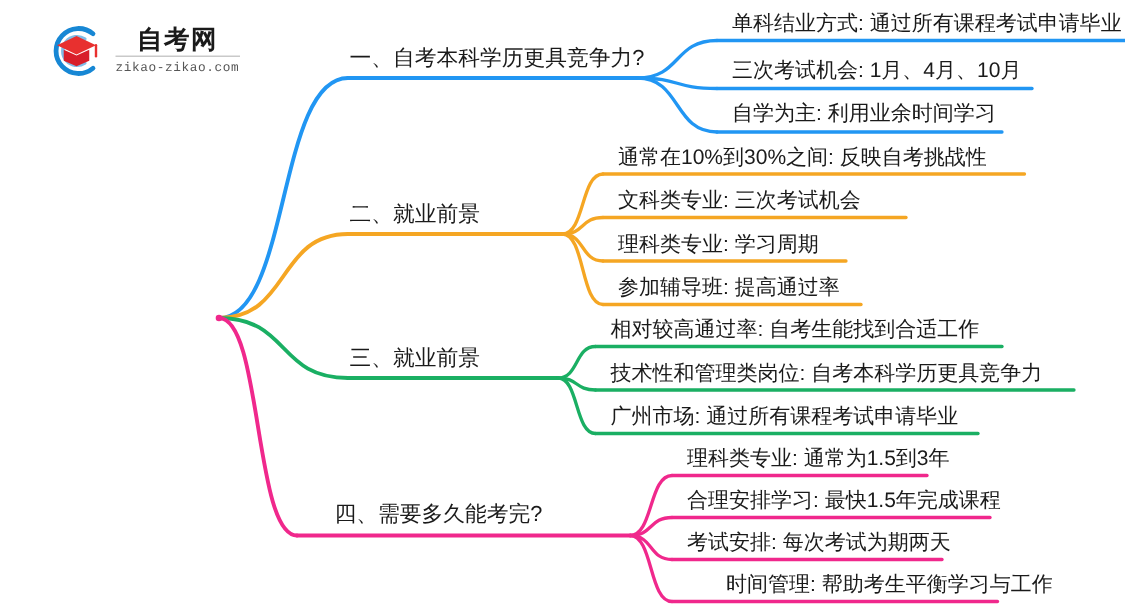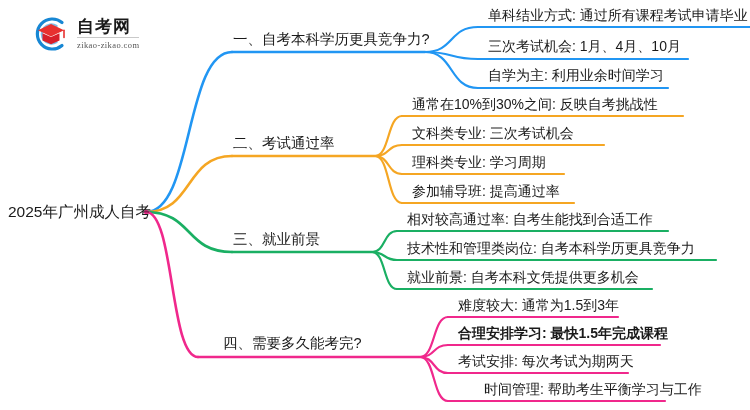--- a/index.html
+++ b/index.html
@@ -15,20 +15,21 @@
     overflow: hidden;
     font-family: "Liberation Sans", "DejaVu Sans", sans-serif;
     -webkit-font-smoothing: antialiased;
   }
   #mindmap-canvas {
     position: absolute;
     left: 0;
     top: 0;
     width: 750px;
     height: 410px;
+    text-align: center;
   }
   .svg-layer {
     position: absolute;
     left: 0;
     top: 0;
     width: 750px;
     height: 410px;
     pointer-events: none;
   }
 
@@ -60,21 +61,21 @@
     color: #1a1a1a;
     letter-spacing: 1px;
     padding-bottom: 2px;
     border-bottom: 1px solid #c9c9c9;
   }
   .logo-domain {
     font-size: 8.5px;
     color: #555555;
     letter-spacing: 0.4px;
     margin-top: 3px;
-    font-family: Liberation Serif, serif;
+    font-family: Liberation Mono, monospace;
   }
 
   
   .node {
     position: absolute;
     white-space: nowrap;
     color: #1a1a1a;
     line-height: 1.1;
   }
   .node-root {
@@ -146,36 +147,35 @@
         <path d="M12.5 19.2 L12.5 26.5 L21 30.2 L29.5 26.5 L29.5 19.2 L21 23 Z" fill="#d81f2a"></path>
         <path d="M34 16.2 L34 23.5" stroke="#e8302f" stroke-width="1.6" stroke-linecap="round" fill="none"></path>
       </svg>
     </div>
     <div class="logo-text">
       <div class="logo-title">自考网</div>
       <div class="logo-domain">zikao-zikao.com</div>
     </div>
   </div>
 
-  <div class="node node-root">2025年广州成人自考</div>
 
   <div id="node-layer">
       <div class="node node-branch" style="left: 233px; top: 32px;">一、自考本科学历更具竞争力?</div>
       <div class="node node-leaf" style="left: 488px; top: 8px;">单科结业方式: 通过所有课程考试申请毕业</div>
       <div class="node node-leaf" style="left: 488px; top: 39px;">三次考试机会: 1月、4月、10月</div>
       <div class="node node-leaf" style="left: 488px; top: 68px;">自学为主: 利用业余时间学习</div>
-      <div class="node node-branch" style="left: 233px; top: 136px;">二、考试通过率</div>
+      <div class="node node-branch" style="left: 233px; top: 136px;">二、就业前景</div>
       <div class="node node-leaf" style="left: 412px; top: 97px;">通常在10%到30%之间: 反映自考挑战性</div>
       <div class="node node-leaf" style="left: 412px; top: 126px;">文科类专业: 三次考试机会</div>
       <div class="node node-leaf" style="left: 412px; top: 155px;">理科类专业: 学习周期</div>
       <div class="node node-leaf" style="left: 412px; top: 184px;">参加辅导班: 提高通过率</div>
       <div class="node node-branch" style="left: 233px; top: 232px;">三、就业前景</div>
       <div class="node node-leaf" style="left: 407px; top: 212px;">相对较高通过率: 自考生能找到合适工作</div>
       <div class="node node-leaf" style="left: 407px; top: 241px;">技术性和管理类岗位: 自考本科学历更具竞争力</div>
-      <div class="node node-leaf" style="left: 407px; top: 270px;">就业前景: 自考本科文凭提供更多机会</div>
+      <div class="node node-leaf" style="left: 407px; top: 270px;">广州市场: 通过所有课程考试申请毕业</div>
       <div class="node node-branch" style="left: 223px; top: 336px;">四、需要多久能考完?</div>
-      <div class="node node-leaf" style="left: 458px; top: 298px;">难度较大: 通常为1.5到3年</div>
-      <div class="node node-leaf" style="left: 458px; top: 326px; font-weight: bold;">合理安排学习: 最快1.5年完成课程</div>
+      <div class="node node-leaf" style="left: 458px; top: 298px;">理科类专业: 通常为1.5到3年</div>
+      <div class="node node-leaf" style="left: 458px; top: 326px;">合理安排学习: 最快1.5年完成课程</div>
       <div class="node node-leaf" style="left: 458px; top: 354px;">考试安排: 每次考试为期两天</div>
       <div class="node node-leaf" style="left: 484px; top: 382px;">时间管理: 帮助考生平衡学习与工作</div>
     </div>
 
 </div>
 
 </body></html>

